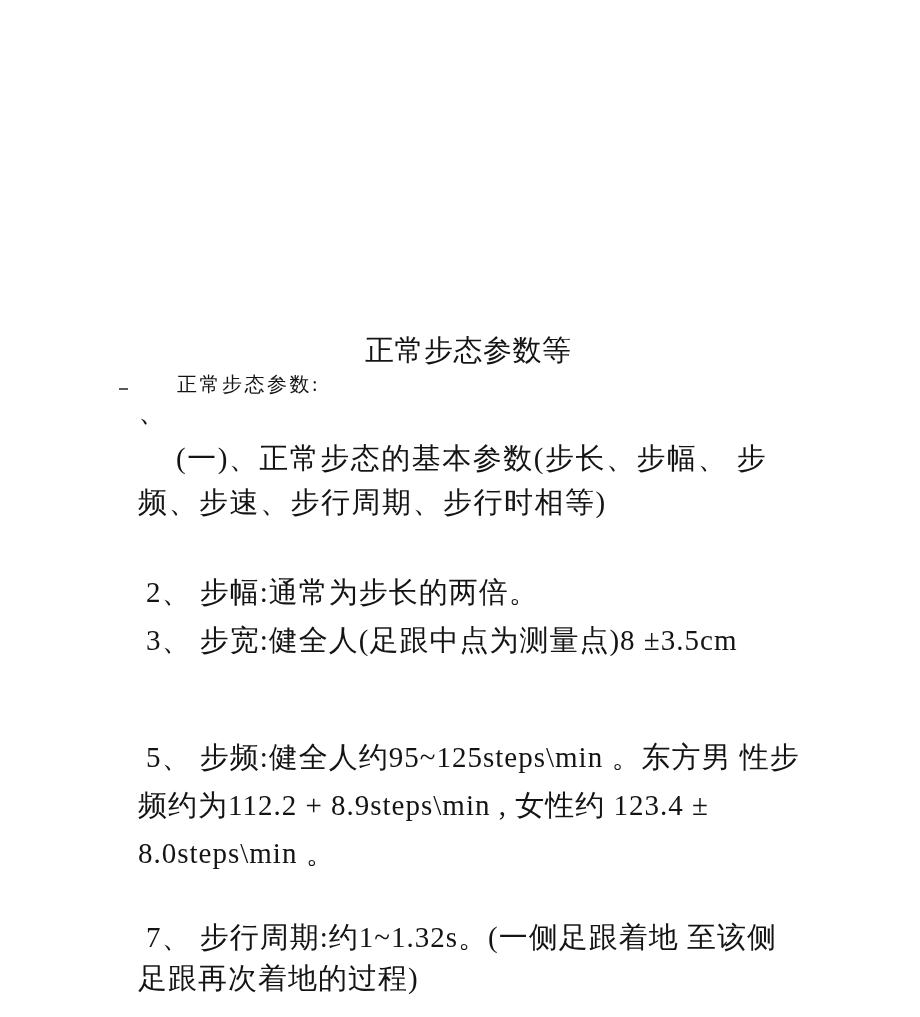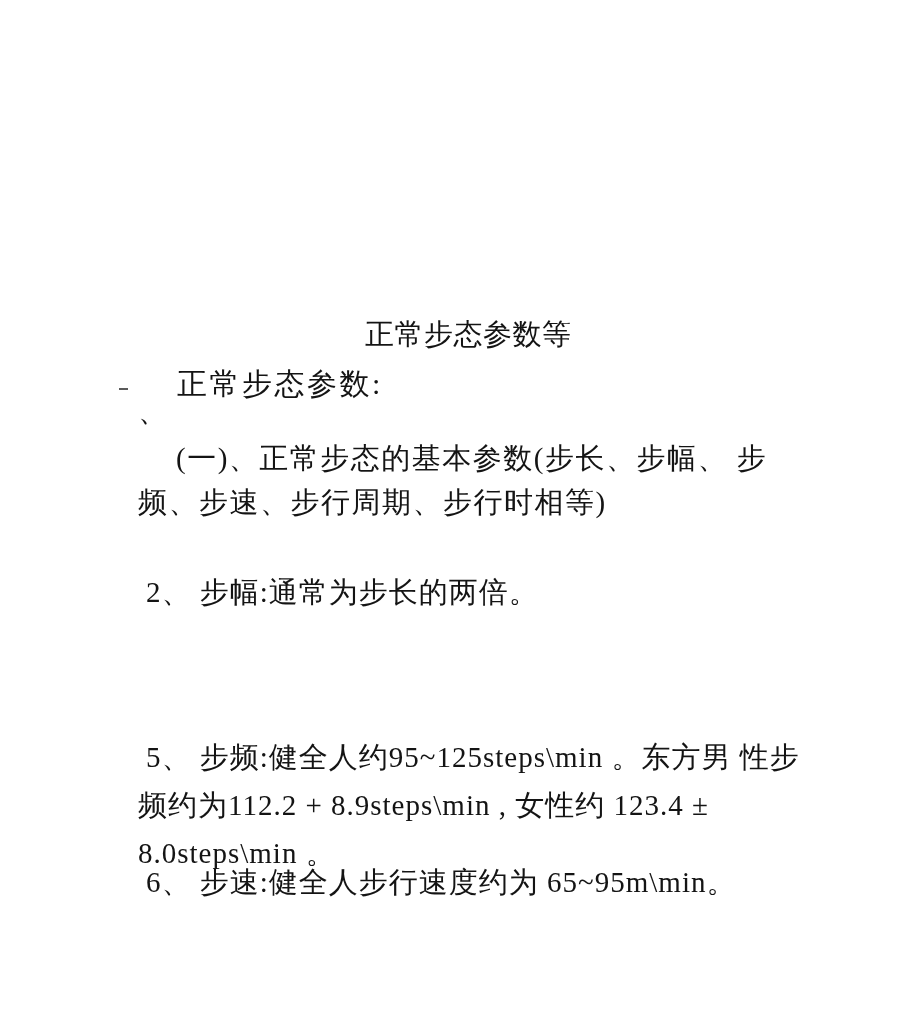--- a/index.html
+++ b/index.html
@@ -24,27 +24,27 @@
     margin: 0;
     font-size: 29px;
     line-height: 30px;
     white-space: pre-line;
     letter-spacing: 1px;
     color: #141414;
     font-weight: normal;
   }
   .title {
     left: 365px;
-    top: 319px;
+    top: 335px;
     letter-spacing: 0.5px;
   }
   .intro {
     left: 177px;
     top: 369px;
-    font-size: 30px;
+    font-size: 20px;
     letter-spacing: 2.5px;
   }
   .dash-mark {
     position: absolute;
     left: 119px;
     top: 388px;
     width: 9px;
     height: 2px;
     background: #5a5a5a;
   }
@@ -92,22 +92,24 @@
   <p class="txt intro">正常步态参数:</p>
 
   <p class="txt ideo-comma">、</p>
 
   <p class="txt section">(一)、正常步态的基本参数(步长、步幅、 步
 频、步速、步行周期、步行时相等)</p>
 
 
   <p class="txt item item-2">2、 步幅:通常为步长的两倍。</p>
 
+  <p class="txt item item-3">3、 步宽:健全人(足跟中点为测量点)8 ±3.5cm</p>
 
 
   <p class="txt item item-5">5、 步频:健全人约95~125steps\min 。东方男 性步
 频约为112.2 + 8.9steps\min , 女性约 123.4 ±
 8.0steps\min 。</p>
 
-  <p class="txt item item-6">6、 步速:健全人步行速度约为 65~95m\min。</p>
 
+  <p class="txt item item-7">7、 步行周期:约1~1.32s。(一侧足跟着地 至该侧
+足跟再次着地的过程)</p>
 
 </div>
 
 </body></html>

